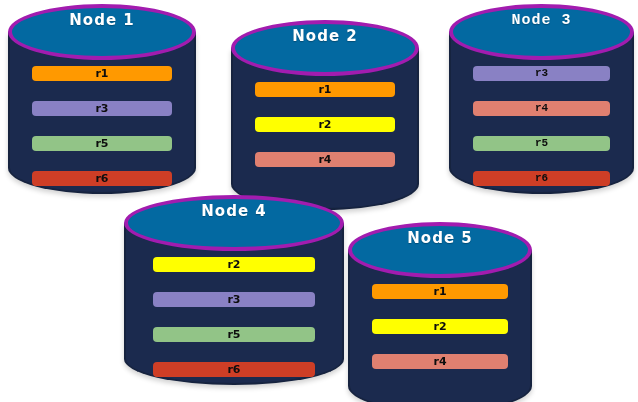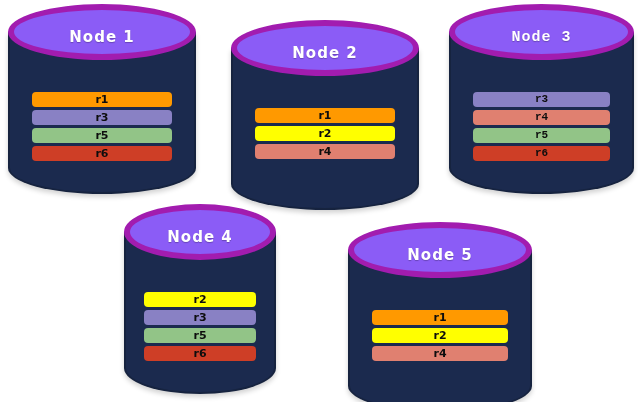--- a/index.html
+++ b/index.html
@@ -40,26 +40,26 @@
     box-sizing: border-box;
     box-shadow: 0 3px 5px rgba(0,0,0,0.18);
   }
 
   
   .cyl-top {
     position: absolute;
     left: 0;
     right: 0;
     top: 0;
-    background: #8b5cf6;
-    border: 6px solid #a21caf;
+    background: #0369a1;
+    border: 4px solid #a21caf;
     border-radius: 50% / 50%;
     box-sizing: border-box;
     display: flex;
-    align-items: center;
+    align-items: flex-start;
     justify-content: center;
     z-index: 3;
   }
 
   .node-label {
     color: #ffffff;
     font-weight: bold;
     font-size: 15px;
     letter-spacing: 1px;
     line-height: 1;
@@ -69,22 +69,21 @@
   }
 
   .bars {
     position: absolute;
     left: 0;
     right: 0;
     z-index: 4;
     display: flex;
     flex-direction: column;
     align-items: center;
-    gap: 3px;
-    margin-top: 26px;
+    gap: 20px;
   }
 
   .bar {
     width: 74%;
     height: 15px;
     border-radius: 4px;
     display: flex;
     align-items: center;
     justify-content: center;
     font-size: 11px;
@@ -126,21 +125,21 @@
       <div class="cyl-top" style="height: 56px;">
         <div class="node-label">Node  3</div>
       </div>
       <div class="bars" style="top: 62px;">
         <div class="bar" style="background: rgb(137, 129, 196);">r3</div>
         <div class="bar" style="background: rgb(224, 128, 112);">r4</div>
         <div class="bar" style="background: rgb(146, 196, 135);">r5</div>
         <div class="bar" style="background: rgb(206, 62, 38);">r6</div>
       </div>
     </div>
-    <div class="node" style="left: 124px; top: 204px; width: 152px; height: 190px;">
+    <div class="node" style="left: 124px; top: 195px; width: 220px; height: 190px;">
       <div class="cyl-body" style="top: 28px; height: 162px;"></div>
       <div class="cyl-top" style="height: 56px;">
         <div class="node-label">Node  4</div>
       </div>
       <div class="bars" style="top: 62px;">
         <div class="bar" style="background: rgb(255, 255, 0);">r2</div>
         <div class="bar" style="background: rgb(137, 129, 196);">r3</div>
         <div class="bar" style="background: rgb(146, 196, 135);">r5</div>
         <div class="bar" style="background: rgb(206, 62, 38);">r6</div>
       </div>

